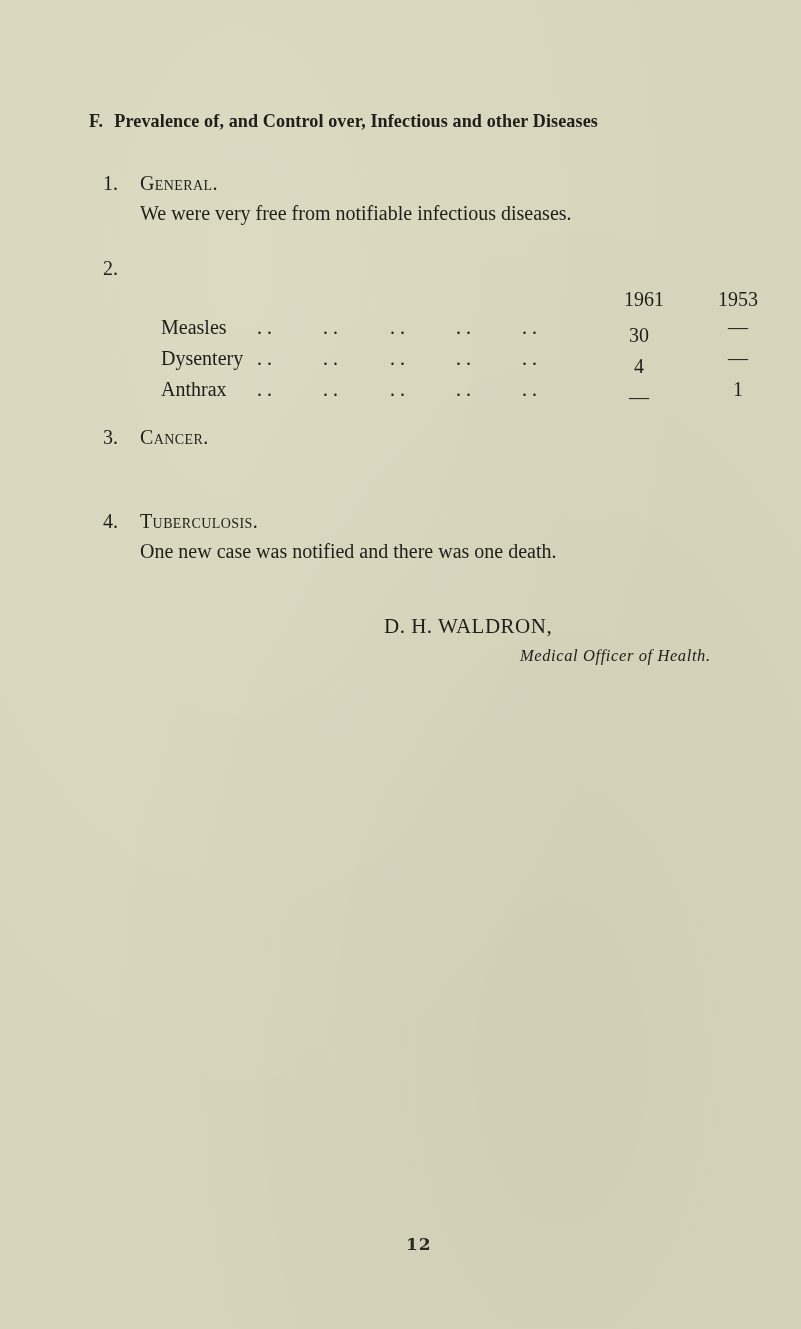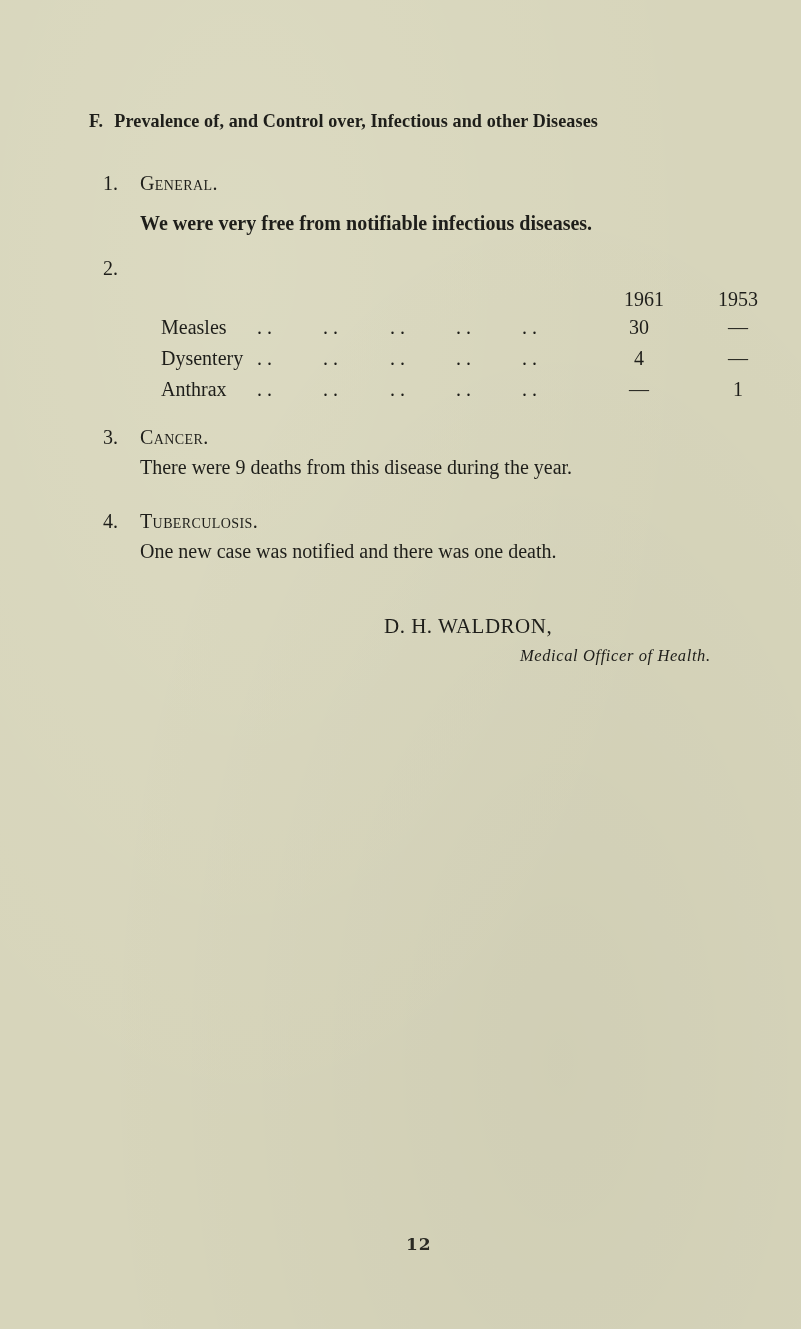--- a/index.html
+++ b/index.html
@@ -44,29 +44,29 @@
       font-size: 20px;
       font-variant: small-caps;
       letter-spacing: 0.4px;
     }
     .body-text {
       font-size: 20px;
     }
 
     .item-num-1 { left: 103px; top: 172px; }
     .item-head-1 { left: 140px; top: 172px; }
-    .item-body-1 { left: 140px; top: 212px; font-weight: bold; }
+    .item-body-1 { left: 140px; top: 202px; }
 
     .item-num-2 { left: 103px; top: 257px; }
     .item-head-2 { left: 140px; top: 257px; }
 
     .table-row { position: absolute; left: 0; width: 702px; height: 26px; font-size: 20px; }
     .table-row .cell-name { position: absolute; left: 161px; }
     .table-row .dot { position: absolute; }
-    .table-row .cell-1961 { position: absolute; width: 50px; text-align: center; left: 614px; }
+    .table-row .cell-1961 { position: absolute; width: 50px; text-align: center; left: 614px; margin-top: 8px; }
     .table-row .cell-1962 { position: absolute; width: 50px; text-align: center; left: 713px; }
 
     .col-header { position: absolute; font-size: 20px; }
     .col-1961 { left: 614px; width: 50px; text-align: right; top: 288px; }
     .col-1962 { left: 713px; width: 50px; text-align: center; top: 288px; }
 
     .item-num-3 { left: 103px; top: 426px; }
     .item-head-3 { left: 140px; top: 426px; }
     .item-body-3 { left: 140px; top: 456px; }
 
@@ -144,21 +144,20 @@
       <span class="dot" style="left:390px;">. .</span>
       <span class="dot" style="left:456px;">. .</span>
       <span class="dot" style="left:522px;">. .</span>
       <span class="cell-1961">—</span>
       <span class="cell-1962">1</span>
     </div>
   </div>
 
   <div class="abs num item-num-3">3.</div>
   <div class="abs heading item-head-3">Cancer.</div>
-  <div class="abs body-text item-body-3">There were 9 deaths from this disease during the year.</div>
 
   <div class="abs num item-num-4">4.</div>
   <div class="abs heading item-head-4">Tuberculosis.</div>
   <div class="abs body-text item-body-4">One new case was notified and there was one death.</div>
 
   <div class="abs signature-name">D. H. WALDRON,</div>
   <div class="abs signature-title">Medical Officer of Health.</div>
 
   <div class="abs page-number">12</div>
 </div>

